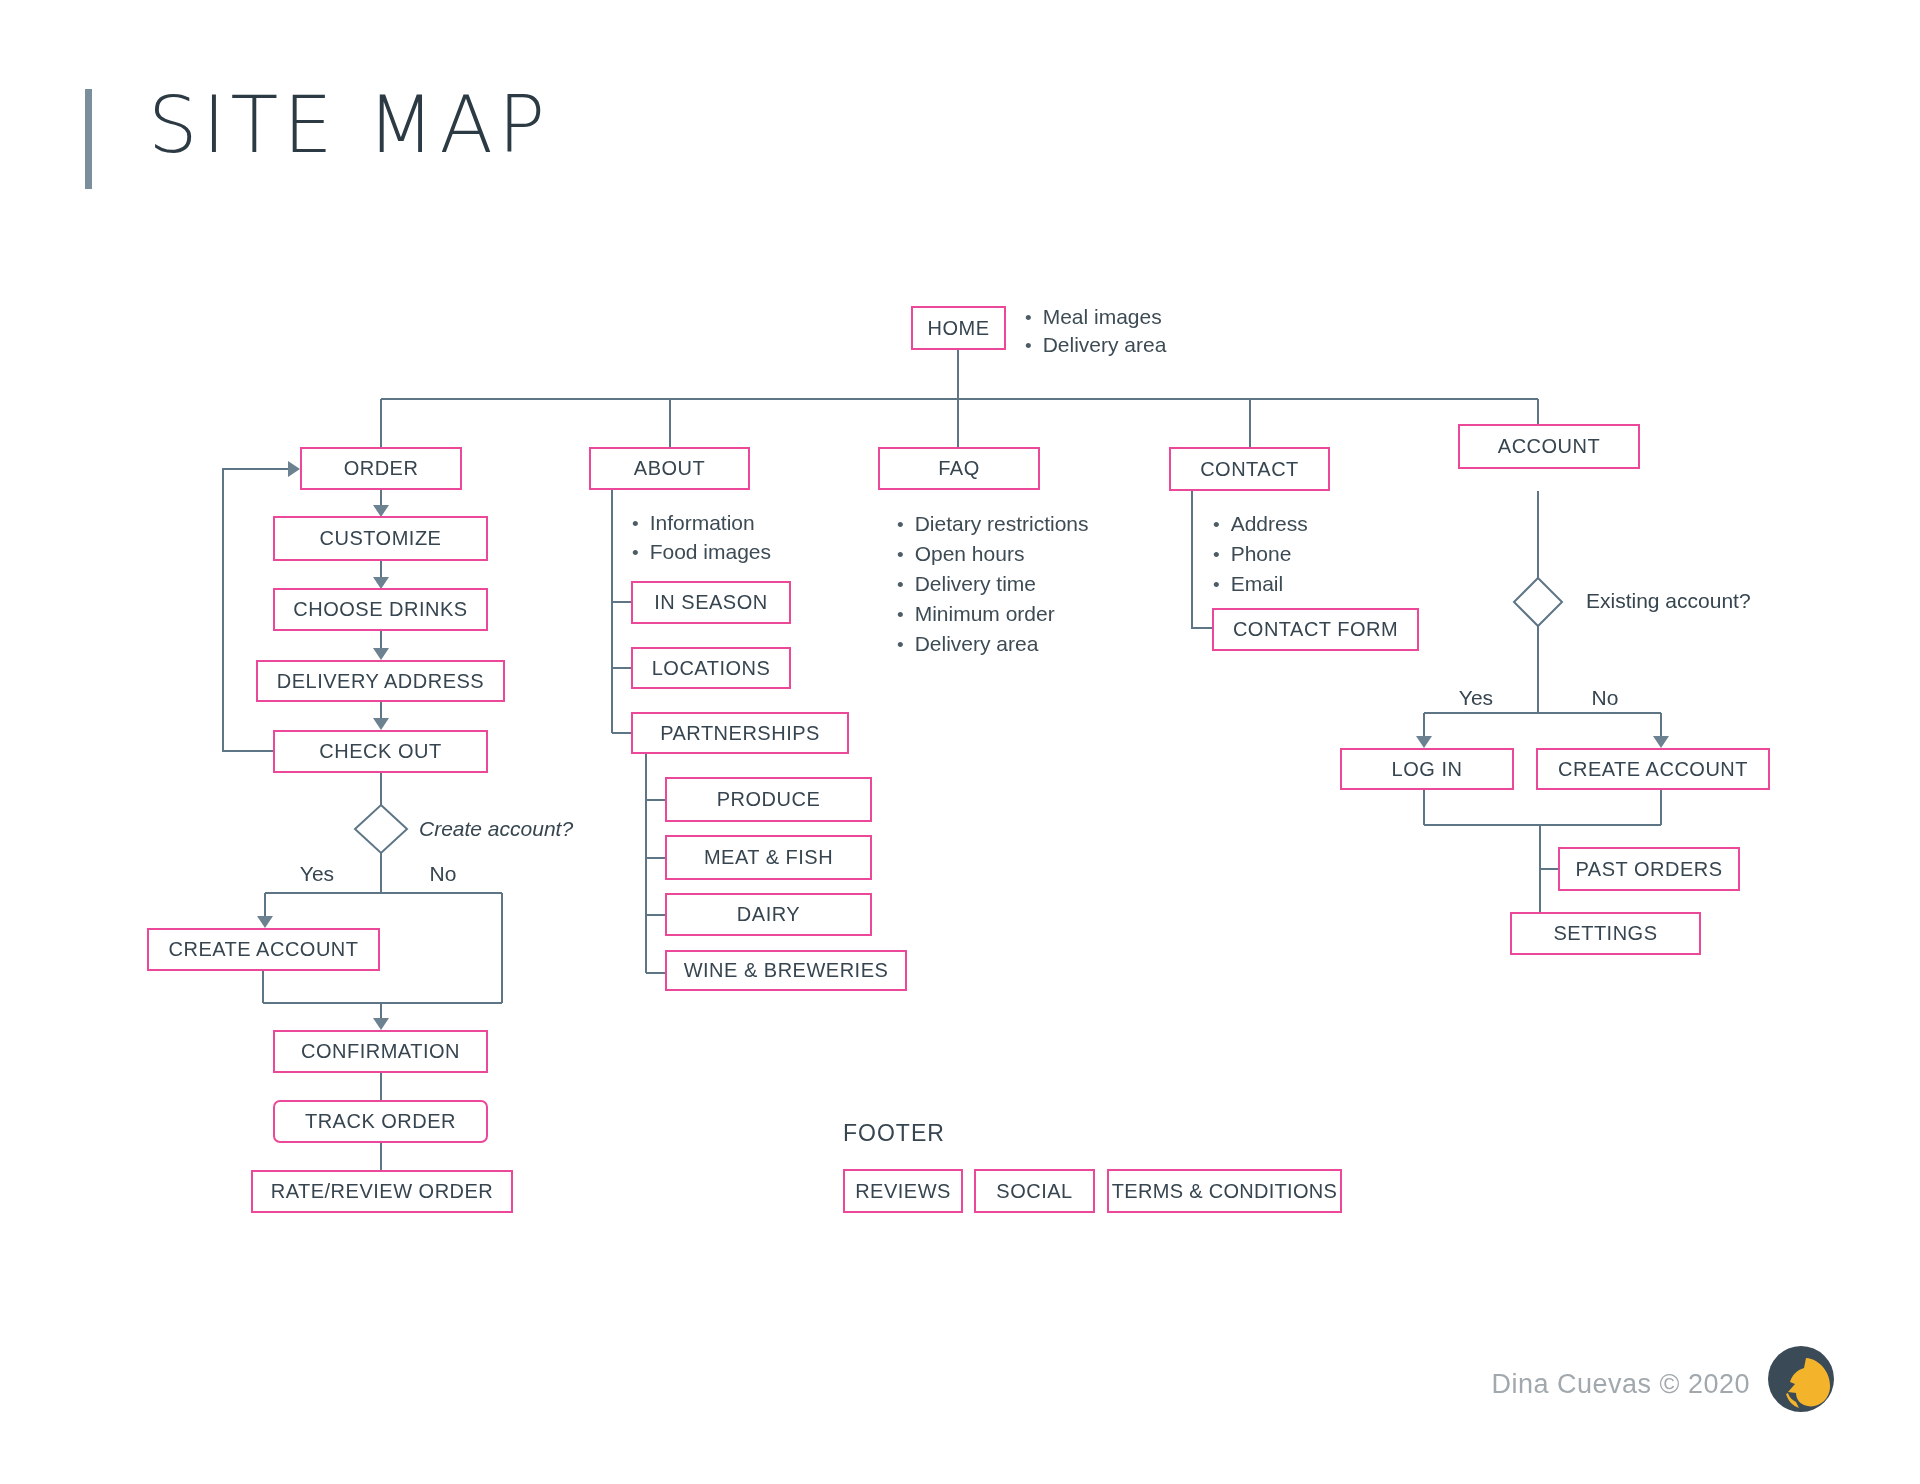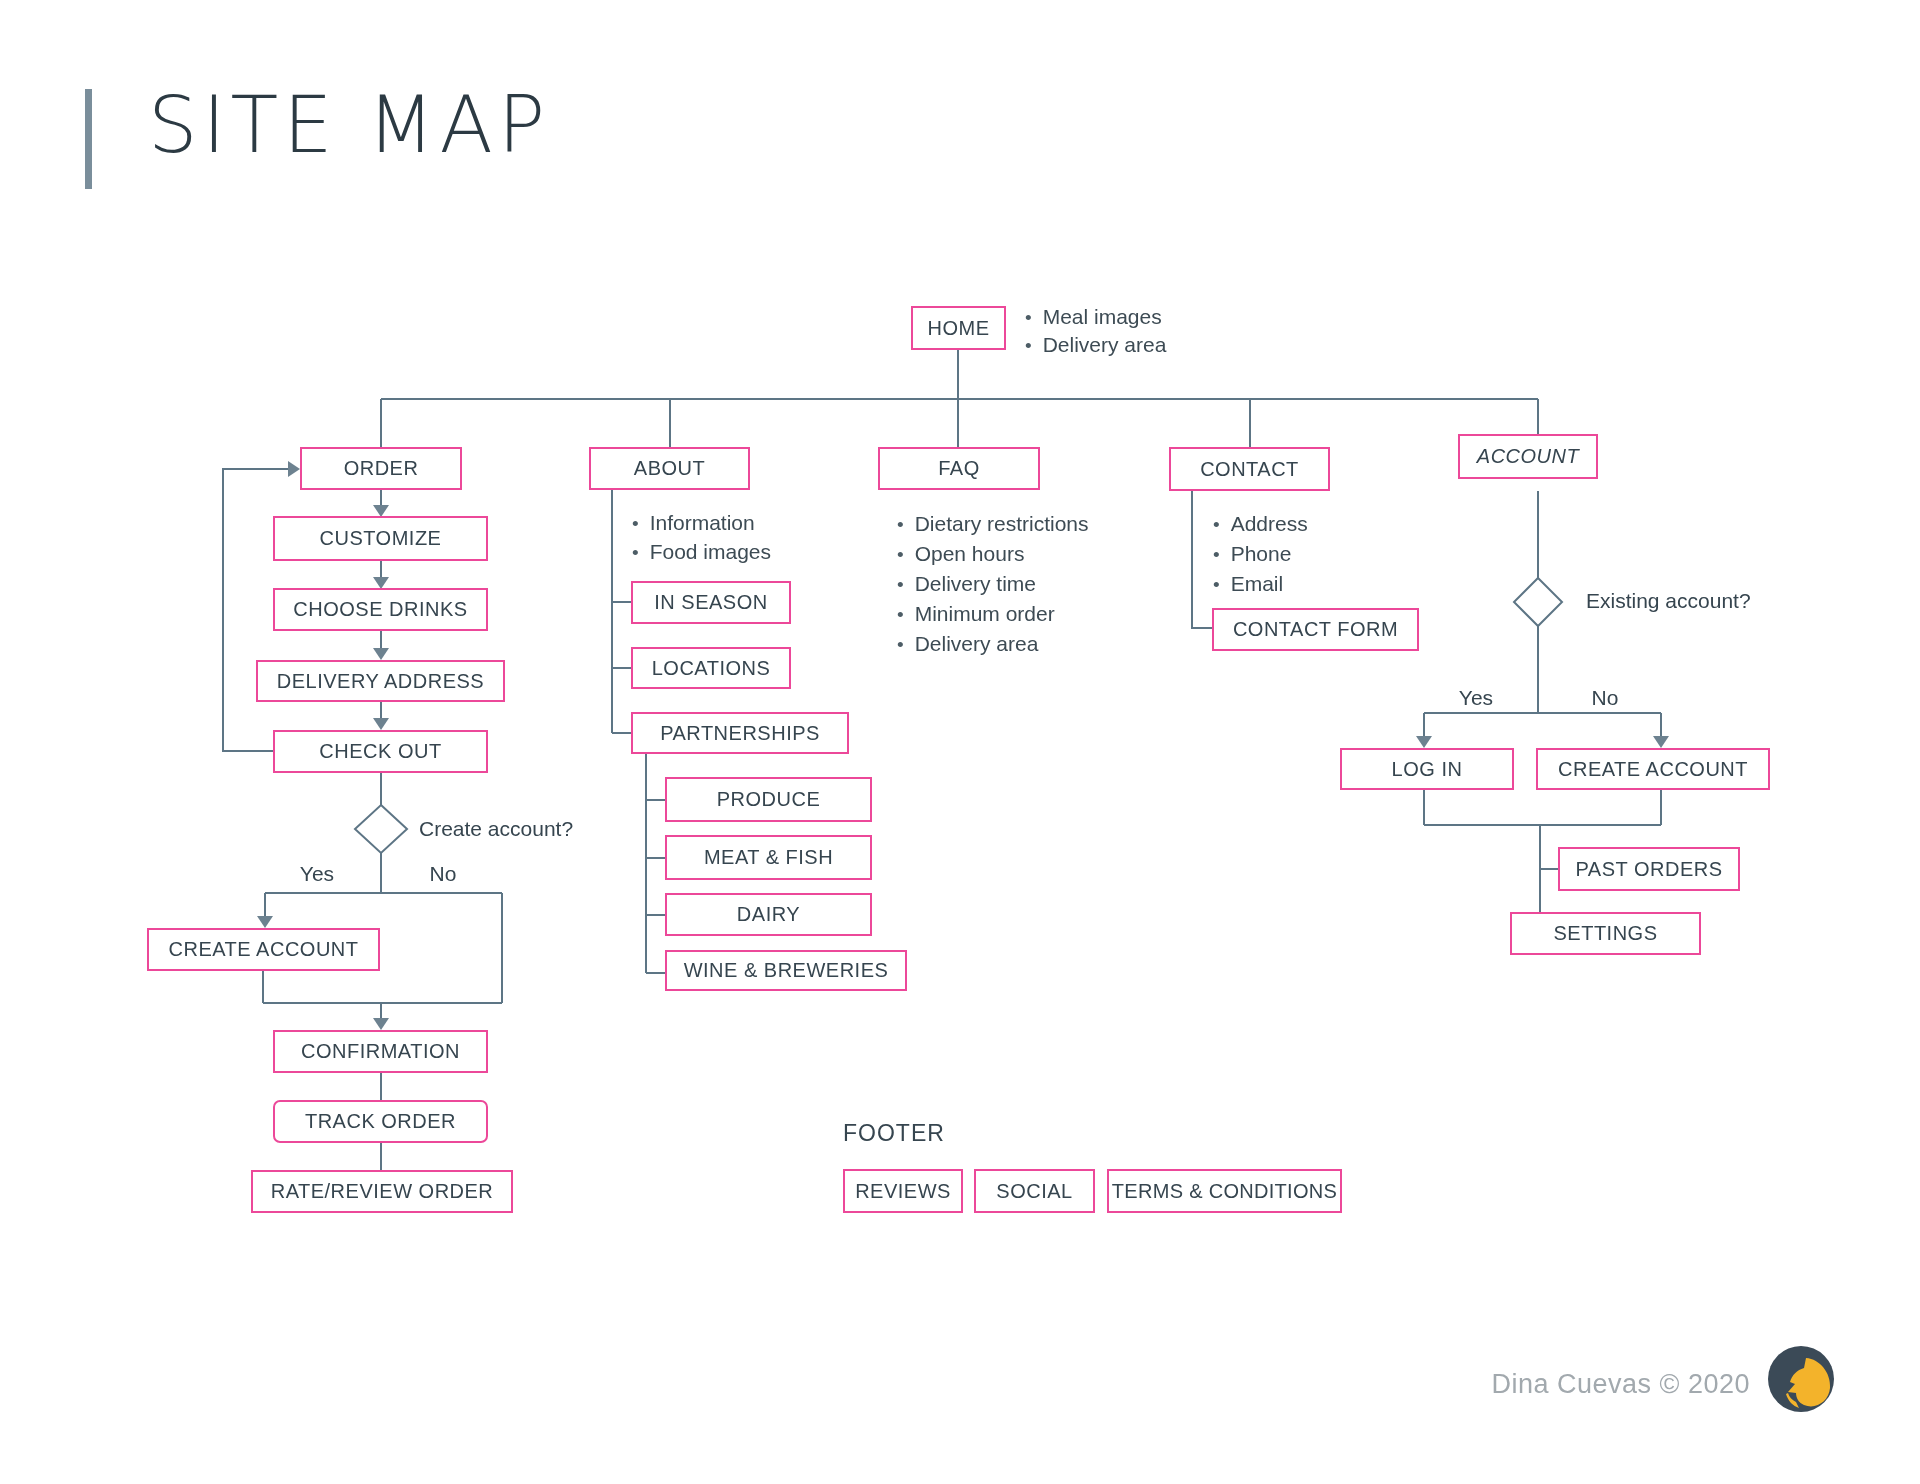--- a/index.html
+++ b/index.html
@@ -62,21 +62,21 @@
 <div class="bullets" style="left:1025px;top:303px;line-height:27px;">
   <div class="bullet">Meal images</div>
   <div class="bullet">Delivery area</div>
 </div>
 
 <div class="node" style="left:300px;top:447px;width:162px;height:43px;">ORDER</div>
 <div class="node" style="left:273px;top:516px;width:215px;height:45px;">CUSTOMIZE</div>
 <div class="node" style="left:273px;top:588px;width:215px;height:43px;">CHOOSE DRINKS</div>
 <div class="node" style="left:256px;top:660px;width:249px;height:42px;">DELIVERY ADDRESS</div>
 <div class="node" style="left:273px;top:730px;width:215px;height:43px;">CHECK OUT</div>
-<div class="dlabel" style="left:419px;top:817px;">Create account?</div>
+<div class="dlabel" style="left:419px;top:817px;font-style:italic;">Create account?</div>
 <div class="yn" style="left:287px;top:862px;">Yes</div>
 <div class="yn" style="left:413px;top:862px;">No</div>
 <div class="node" style="left:147px;top:928px;width:233px;height:43px;">CREATE ACCOUNT</div>
 <div class="node" style="left:273px;top:1030px;width:215px;height:43px;">CONFIRMATION</div>
 <div class="node" style="left:273px;top:1100px;width:215px;height:43px;border-radius:7px;">TRACK ORDER</div>
 <div class="node" style="left:251px;top:1170px;width:262px;height:43px;">RATE/REVIEW ORDER</div>
 
 <div class="node" style="left:589px;top:447px;width:161px;height:43px;">ABOUT</div>
 <div class="bullets" style="left:632px;top:509px;line-height:28px;">
   <div class="bullet">Information</div>
@@ -100,21 +100,21 @@
 </div>
 
 <div class="node" style="left:1169px;top:447px;width:161px;height:44px;">CONTACT</div>
 <div class="bullets" style="left:1213px;top:509px;line-height:29px;">
   <div class="bullet">Address</div>
   <div class="bullet">Phone</div>
   <div class="bullet">Email</div>
 </div>
 <div class="node" style="left:1212px;top:608px;width:207px;height:43px;">CONTACT FORM</div>
 
-<div class="node" style="left:1458px;top:434px;width:140px;height:45px;font-style:italic;">ACCOUNT</div>
+<div class="node" style="left:1458px;top:424px;width:182px;height:45px;">ACCOUNT</div>
 <div class="dlabel" style="left:1586px;top:589px;">Existing account?</div>
 <div class="yn" style="left:1446px;top:686px;">Yes</div>
 <div class="yn" style="left:1575px;top:686px;">No</div>
 <div class="node" style="left:1340px;top:748px;width:174px;height:42px;">LOG IN</div>
 <div class="node" style="left:1536px;top:748px;width:234px;height:42px;">CREATE ACCOUNT</div>
 <div class="node" style="left:1558px;top:847px;width:182px;height:44px;">PAST ORDERS</div>
 <div class="node" style="left:1510px;top:912px;width:191px;height:43px;">SETTINGS</div>
 
 <div class="footer-label">FOOTER</div>
 <div class="node" style="left:843px;top:1169px;width:120px;height:44px;">REVIEWS</div>

